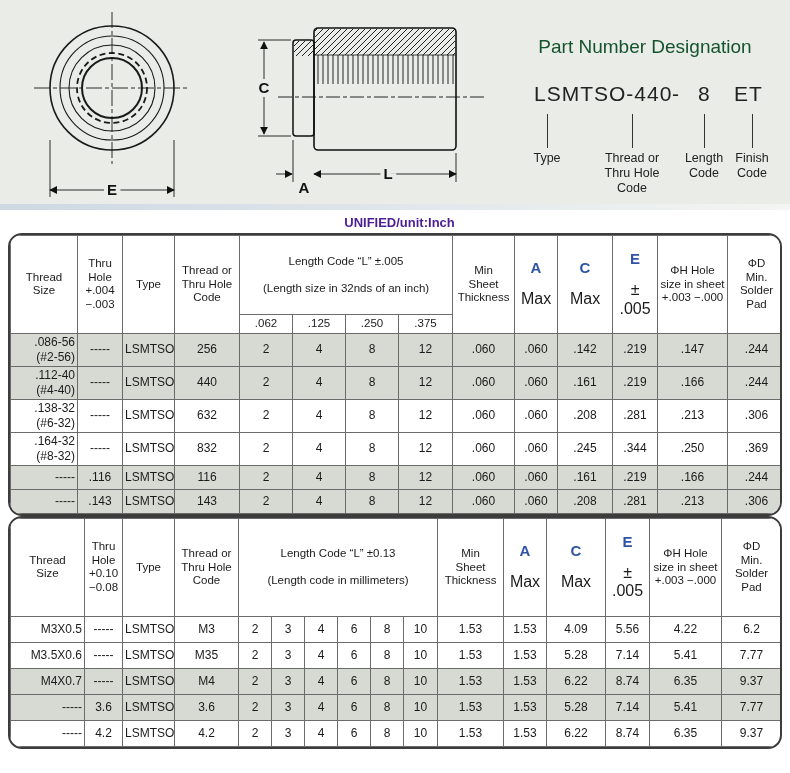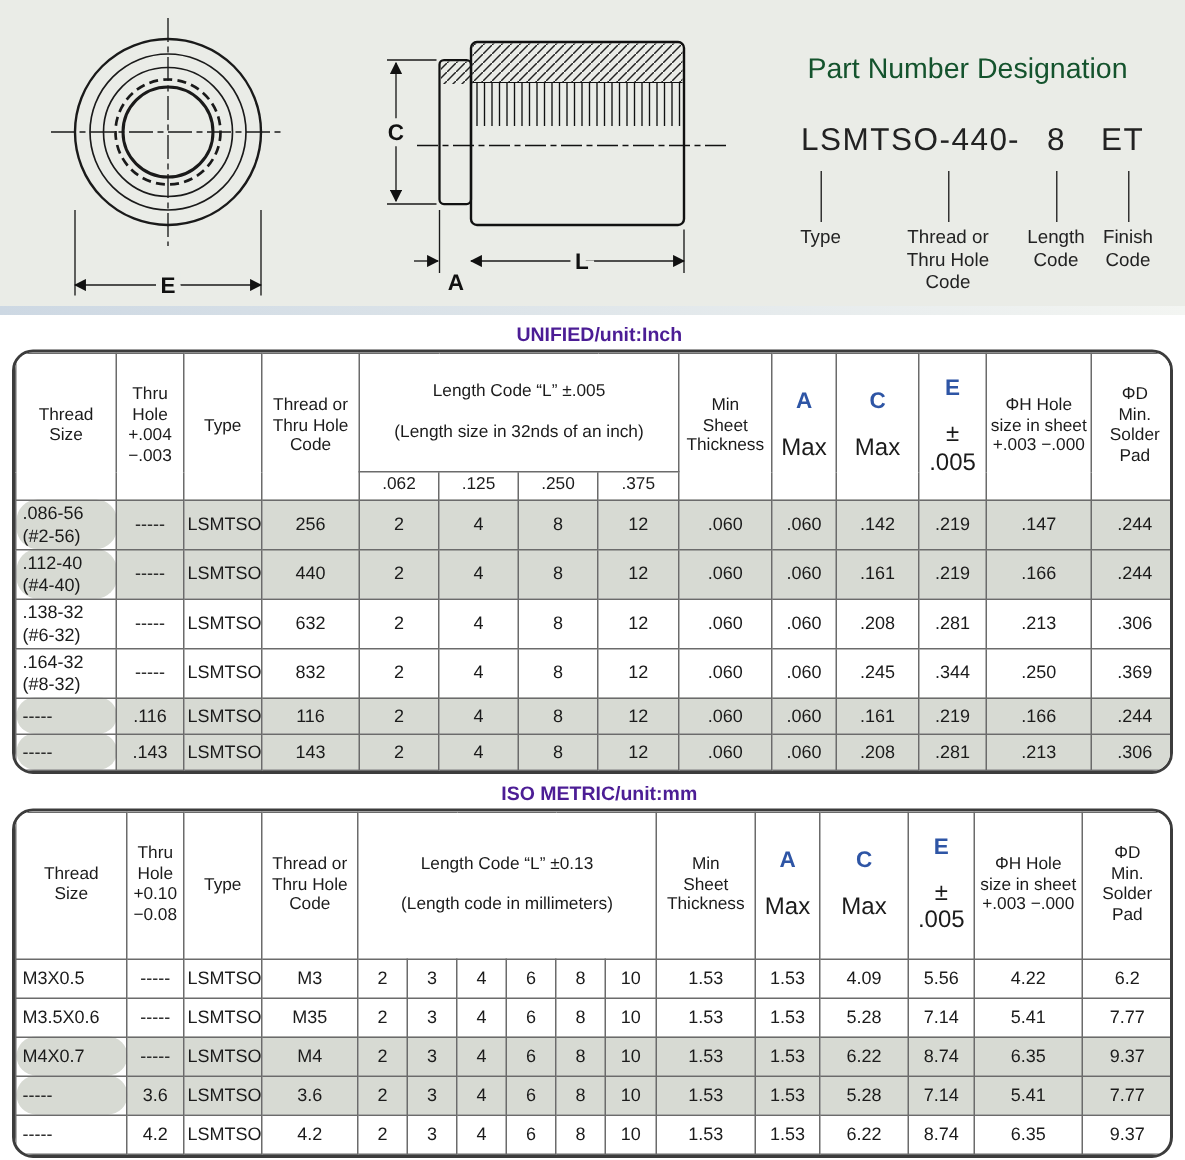--- a/index.html
+++ b/index.html
@@ -27,21 +27,21 @@
   .section-title{font-size:13px;font-weight:bold;color:#4c1d95;margin:5px 0 3px 9px;text-align:center;}
 
   
   .wrap{border:2px solid #3c3c3c;border-radius:14px;overflow:hidden;margin:0 8px;background:#fff;}
   table{border-collapse:collapse;width:100%;table-layout:fixed;}
   th,td{border:1px solid #6b6b6b;text-align:center;vertical-align:middle;padding:1px 2px;}
   thead th{font-weight:normal;font-size:11.5px;line-height:1.18;background:#fff;white-space:pre-line;}
   thead .lc div{white-space:normal;text-align:center;}
   td{font-size:12px;white-space:pre-line;line-height:1.25;}
   tr.shaded td{background:#d7dad3;}
-  td.first{text-align:left;padding-left:4px;border-radius:14px;}
+  td.first{text-align:right;padding-left:4px;}
   .bl{color:#2e55a5;font-size:15px;font-weight:bold;line-height:1.1;}
   .sub{font-size:16px;}
   .unified td{height:21px;}
   .metric td{height:23px;}
 </style>
 </head>
 <body>
 
 <div class="page">
 
@@ -324,21 +324,20 @@
             <td>.060</td>
             <td>.208</td>
             <td>.281</td>
             <td>.213</td>
             <td>.306</td>
           </tr>
         </tbody>
     </table>
   </div>
 
-  <div class="section-title">ISO METRIC/unit:mm</div>
   <div class="wrap">
     <table class="metric">
       <colgroup>
         <col style="width:74px">
           <col style="width:38px">
           <col style="width:52px">
           <col style="width:64px">
         <col style="width:33px">
           <col style="width:33px">
           <col style="width:33px">

